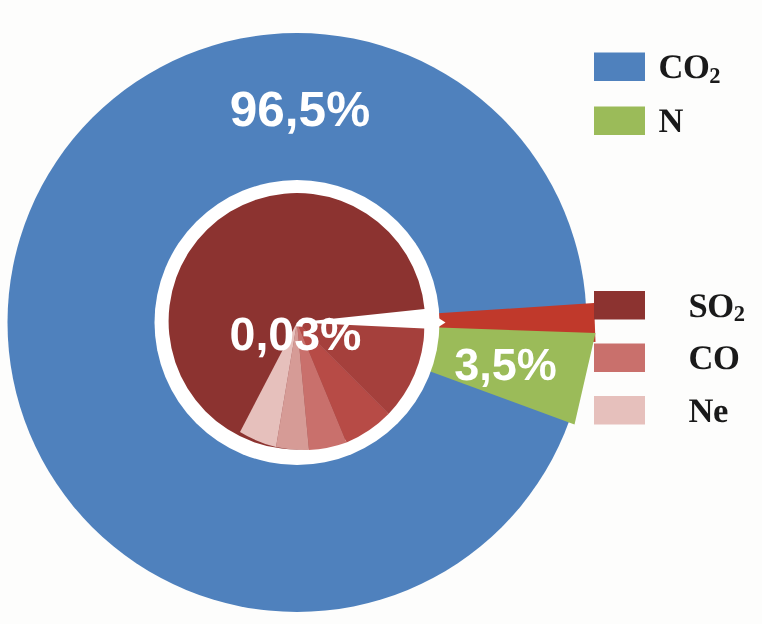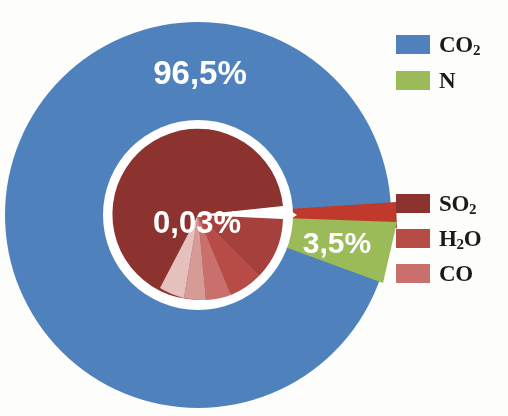--- a/index.html
+++ b/index.html
@@ -46,20 +46,21 @@
     top: 186px;
     width: 112px;
   }
   .legend-row {
     display: flex;
     align-items: center;
     height: 36px;
   }
   .legend-row.compact {
     height: 35px;
+    gap: 20px;
   }
   .swatch {
     width: 34px;
     height: 19px;
     flex: 0 0 auto;
     margin-right: 9px;
   }
   .legend-label {
     font-family: Liberation Serif, serif;
     font-weight: bold;
@@ -138,28 +139,28 @@
     </div>
 
     <div class="legend-group-bottom">
 
       <div class="legend-row compact">
         <span class="swatch" style="background:#8c3330"></span>
         <span class="legend-label"><span>SO</span><sub>2</sub></span>
       </div>
 
 
-      <div class="legend-row compact">
-        <span class="swatch" style="background:#b74b46"></span>
-        <span class="legend-label"><span>H</span><sub>2</sub><span>O</span></span>
-      </div>
 
       <div class="legend-row compact">
         <span class="swatch" style="background:#c9706c"></span>
         <span class="legend-label"><span>CO</span></span>
       </div>
 
 
+      <div class="legend-row compact">
+        <span class="swatch" style="background:#e6c0bc"></span>
+        <span class="legend-label"><span>Ne</span></span>
+      </div>
 
     </div>
   </div>
 
 </div>
 
 </body></html>

